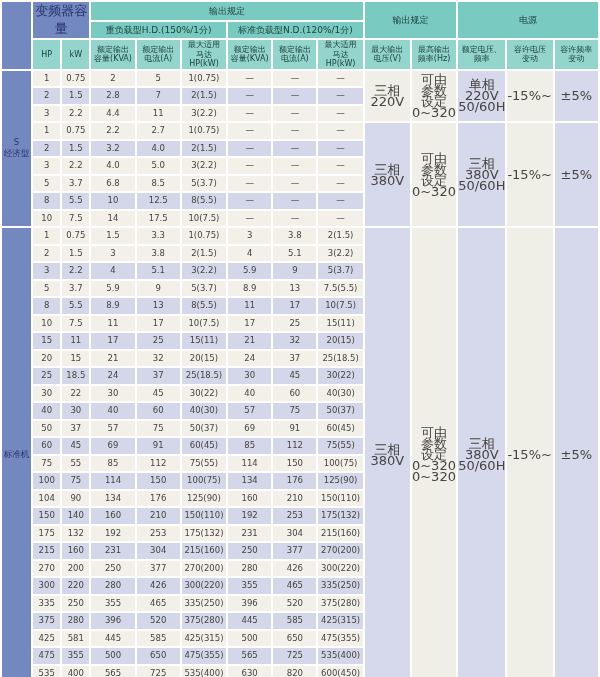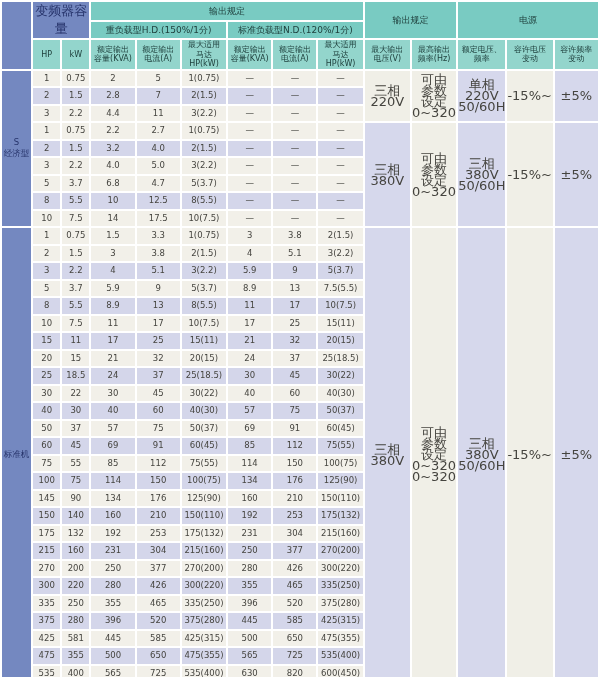--- a/index.html
+++ b/index.html
@@ -162,21 +162,21 @@
         <td class="d w">5.0</td>
         <td class="d w">3(2.2)</td>
         <td class="d w">—</td>
         <td class="d w">—</td>
         <td class="d w">—</td>
       </tr>
       <tr>
         <td class="d w">5</td>
         <td class="d w">3.7</td>
         <td class="d w">6.8</td>
-        <td class="d w">4.7</td>
+        <td class="d w">8.5</td>
         <td class="d w">5(3.7)</td>
         <td class="d w">—</td>
         <td class="d w">—</td>
         <td class="d w">—</td>
       </tr>
       <tr>
         <td class="d l">8</td>
         <td class="d l">5.5</td>
         <td class="d l">10</td>
         <td class="d l">12.5</td>
@@ -351,21 +351,21 @@
         <td class="d l">100</td>
         <td class="d l">75</td>
         <td class="d l">114</td>
         <td class="d l">150</td>
         <td class="d l">100(75)</td>
         <td class="d l">134</td>
         <td class="d l">176</td>
         <td class="d l">125(90)</td>
       </tr>
       <tr>
-        <td class="d w">145</td>
+        <td class="d w">104</td>
         <td class="d w">90</td>
         <td class="d w">134</td>
         <td class="d w">176</td>
         <td class="d w">125(90)</td>
         <td class="d w">160</td>
         <td class="d w">210</td>
         <td class="d w">150(110)</td>
       </tr>
       <tr>
         <td class="d l">150</td>

